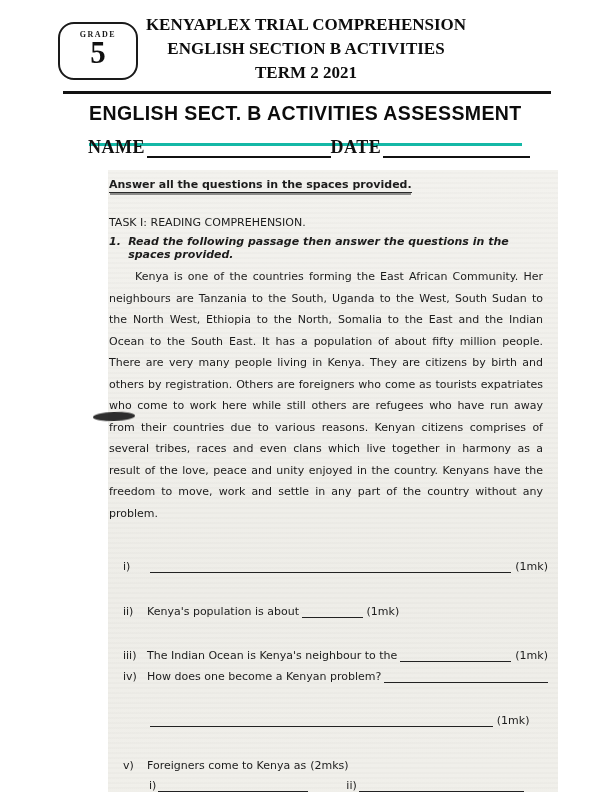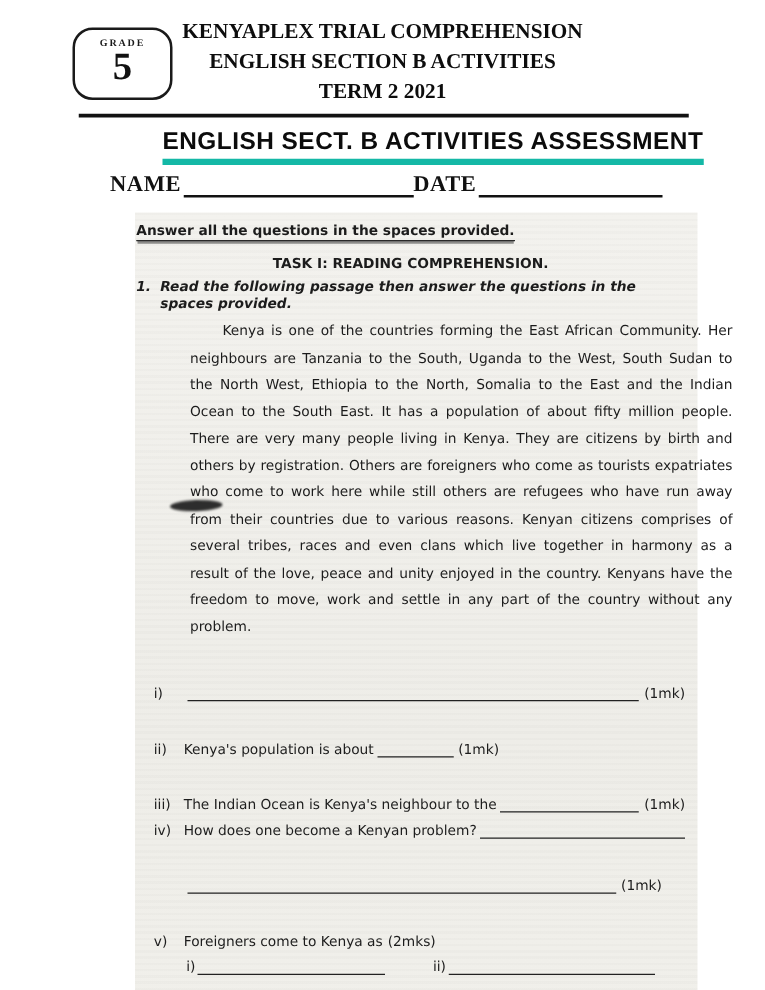--- a/index.html
+++ b/index.html
@@ -28,21 +28,21 @@
     color:#0d0d0d; font-family:"Liberation Serif", serif;
   }
 
   .rule { position:absolute; left:63px; top:91px; width:488px; height:3px; background:#121212; }
 
   .assessment-title {
     position:absolute; left:89px; top:102px;
     font-family:"Liberation Sans", sans-serif;
     font-weight:bold; font-size:19.5px; letter-spacing:0.4px;
     color:#0c0c0c;
-    border-bottom:5px solid #14b8a6; padding-bottom:2px;margin-left:41px;
+    border-bottom:3px solid #14b8a6; padding-bottom:18px;
   }
 
   .name-row {
     position:absolute; left:88px; top:137px; width:442px;
     display:flex; align-items:flex-end;
     font-weight:bold; font-size:18px; letter-spacing:0.5px;
     font-family:"Liberation Serif", serif;
     text-align:center;
   }
   .name-row .fill { border-bottom:2px solid #111; height:20px; }
@@ -60,28 +60,28 @@
     font-family:"DejaVu Sans", sans-serif;
     font-size:11px;
   }
 
   .instr {
     display:inline-block; font-weight:bold;
     border-bottom:1.5px solid #2a2a2a;
     box-shadow:0 3px 0 -1px rgba(40,40,40,0.5);
     padding-bottom:1px;
   }
-  .task-heading { font-weight:bold; margin-top:11px;text-align:center; }
+  .task-heading { font-weight:normal; margin-top:23px; }
   .prompt-row { display:flex; gap:9px; margin-top:6px; font-weight:bold; font-style:italic; }
   .prompt-num { min-width:10px; }
 
   .passage {
     margin-top:5px; width:434px;
     text-align:justify; line-height:21.5px; text-indent:26px;
-    color:#1b1b1b; position:relative;margin-left:43px;
+    color:#1b1b1b; position:relative;
   }
   .ink-smudge {
     position:absolute; left:-16px; top:146px; width:42px; height:9px;
     background:#191919; border-radius:50%;
     filter:blur(0.7px); transform:rotate(-2deg); opacity:0.9;
   }
 
   
   .questions { margin-top:12px; padding-left:14px; }
   .q-row { display:flex; align-items:flex-end; margin-bottom:7.5px; line-height:13px; }

